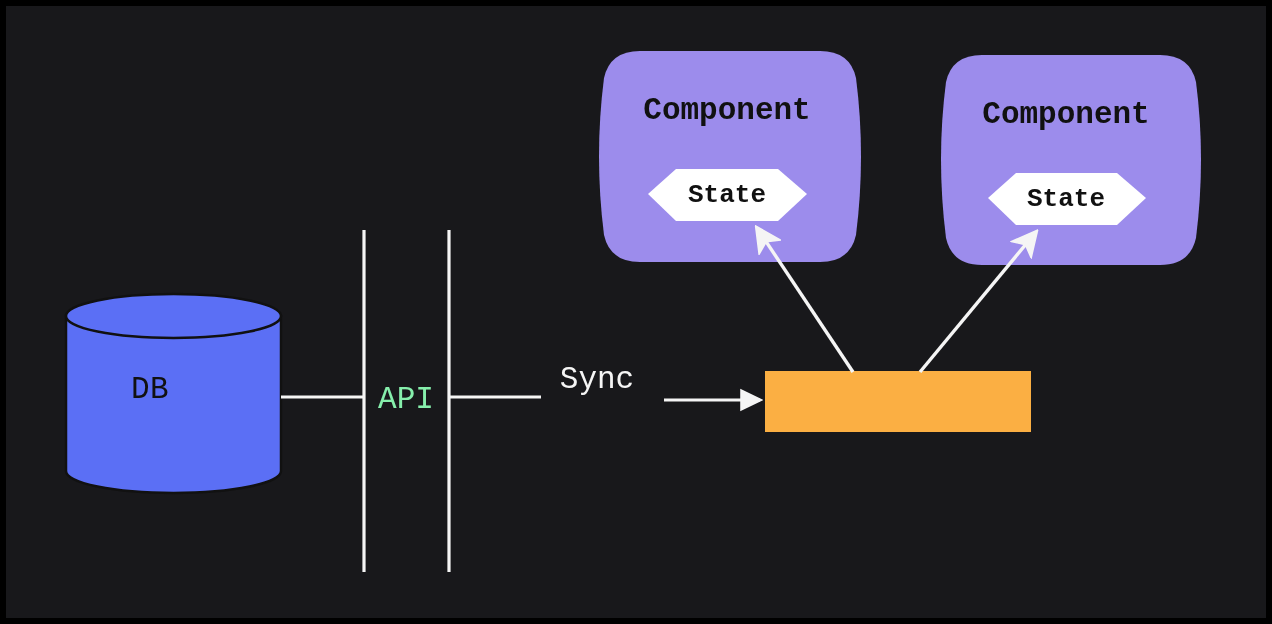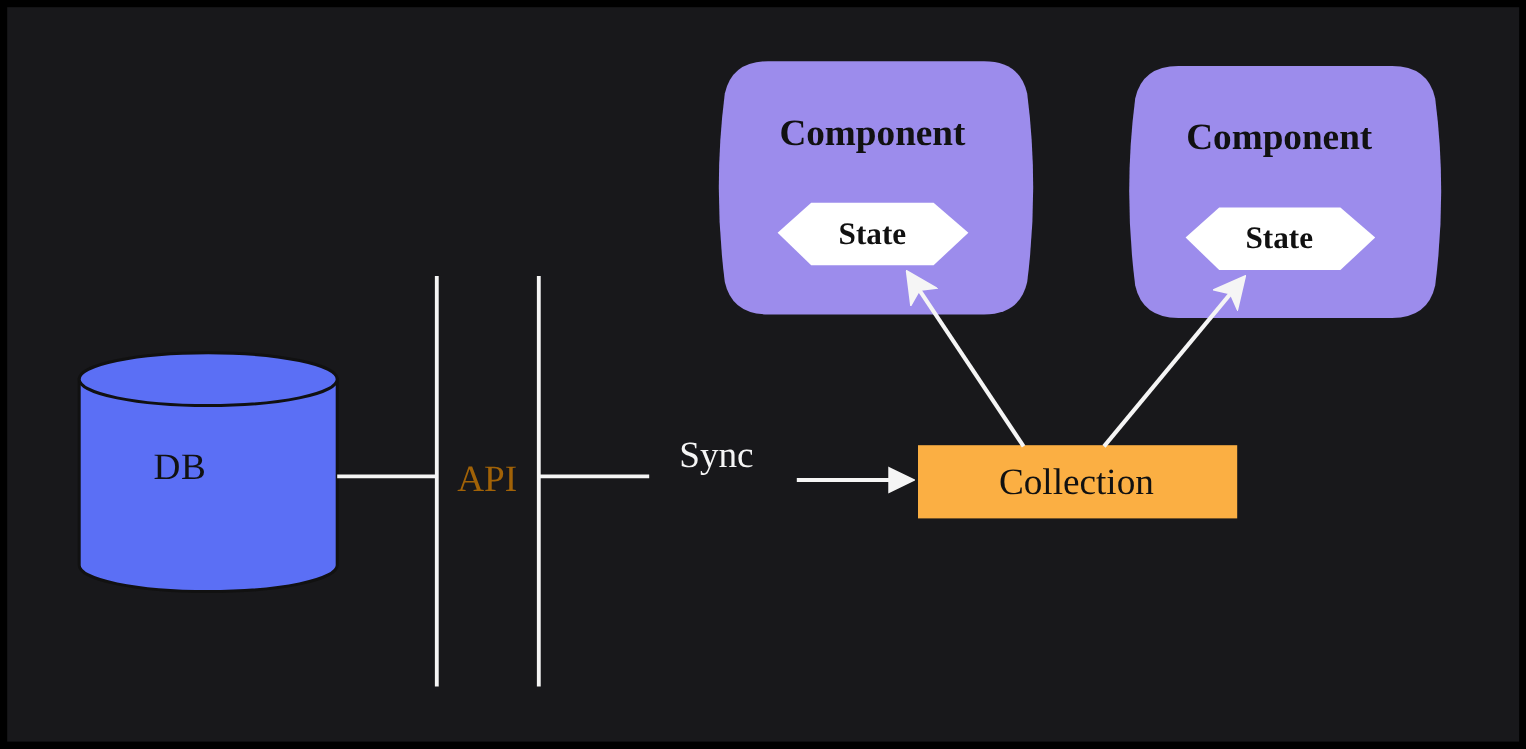--- a/index.html
+++ b/index.html
@@ -30,36 +30,36 @@
   #diagram-svg {
     position: absolute;
     left: 0;
     top: 0;
     width: 1272px;
     height: 624px;
     display: block;
   }
   .node-label {
     position: absolute;
-    font-family: Liberation Serif, serif;
+    font-family: Liberation Mono, monospace;
     white-space: nowrap;
     pointer-events: none;
     line-height: 1;
   }
   .lbl-db {
     color: #111111;
     font-size: 31px;
     left: 150px;
     top: 389px;
     transform: translate(-50%, -50%);
     letter-spacing: 0.5px;
     text-align: right;
   }
   .lbl-api {
-    color: #a16207;
+    color: #86efac;
     font-size: 31px;
     left: 406px;
     top: 399px;
     transform: translate(-50%, -50%);
   }
   .lbl-sync {
     color: #f5f5f5;
     font-size: 31px;
     left: 597px;
     top: 379px;
@@ -193,21 +193,20 @@
 
     </g>
   </svg>
 
   <div class="node-label lbl-db">DB</div>
 
   <div class="node-label lbl-api">API</div>
 
   <div class="node-label lbl-sync">Sync</div>
 
-  <div class="node-label lbl-collection">Collection</div>
 
   <div class="node-label lbl-component-1">Component</div>
 
   <div class="node-label lbl-state-1">State</div>
 
   <div class="node-label lbl-component-2">Component</div>
 
   <div class="node-label lbl-state-2">State</div>
 </div>
 

